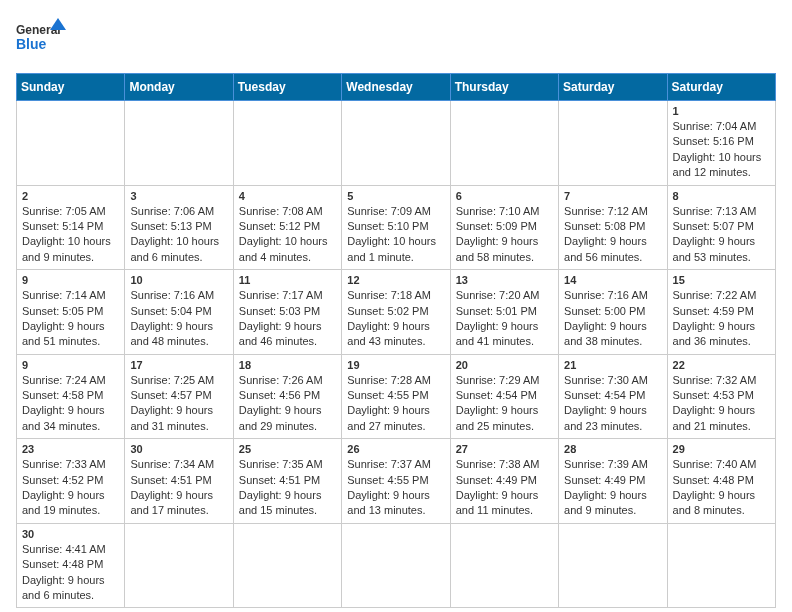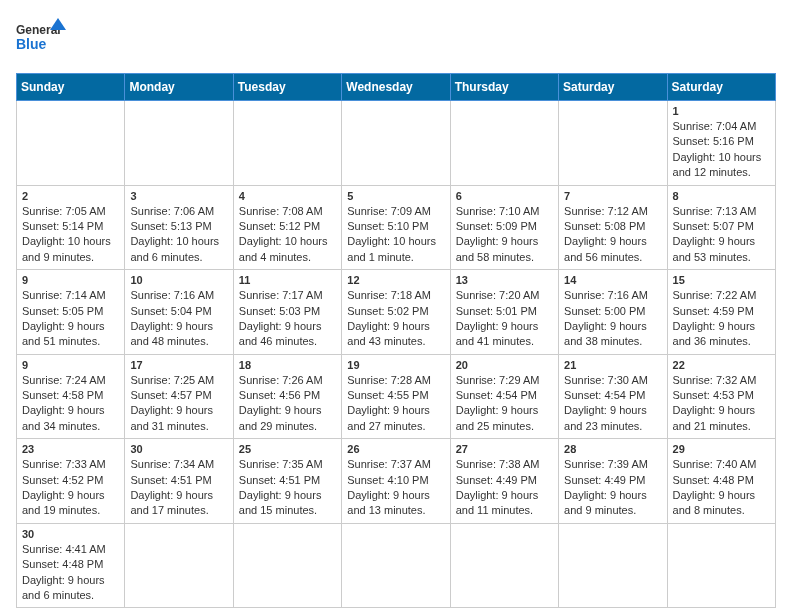--- a/index.html
+++ b/index.html
@@ -265,21 +265,21 @@
         </td>
         <td>
           <span class="day-number">25</span>
           <div class="day-info">Sunrise: 7:35 AM
 Sunset: 4:51 PM
 Daylight: 9 hours and 15 minutes.</div>
         </td>
         <td>
           <span class="day-number">26</span>
           <div class="day-info">Sunrise: 7:37 AM
-Sunset: 4:10 PM
+Sunset: 4:55 PM
 Daylight: 9 hours and 13 minutes.</div>
         </td>
         <td>
           <span class="day-number">27</span>
           <div class="day-info">Sunrise: 7:38 AM
 Sunset: 4:49 PM
 Daylight: 9 hours and 11 minutes.</div>
         </td>
         <td>
           <span class="day-number">28</span>

